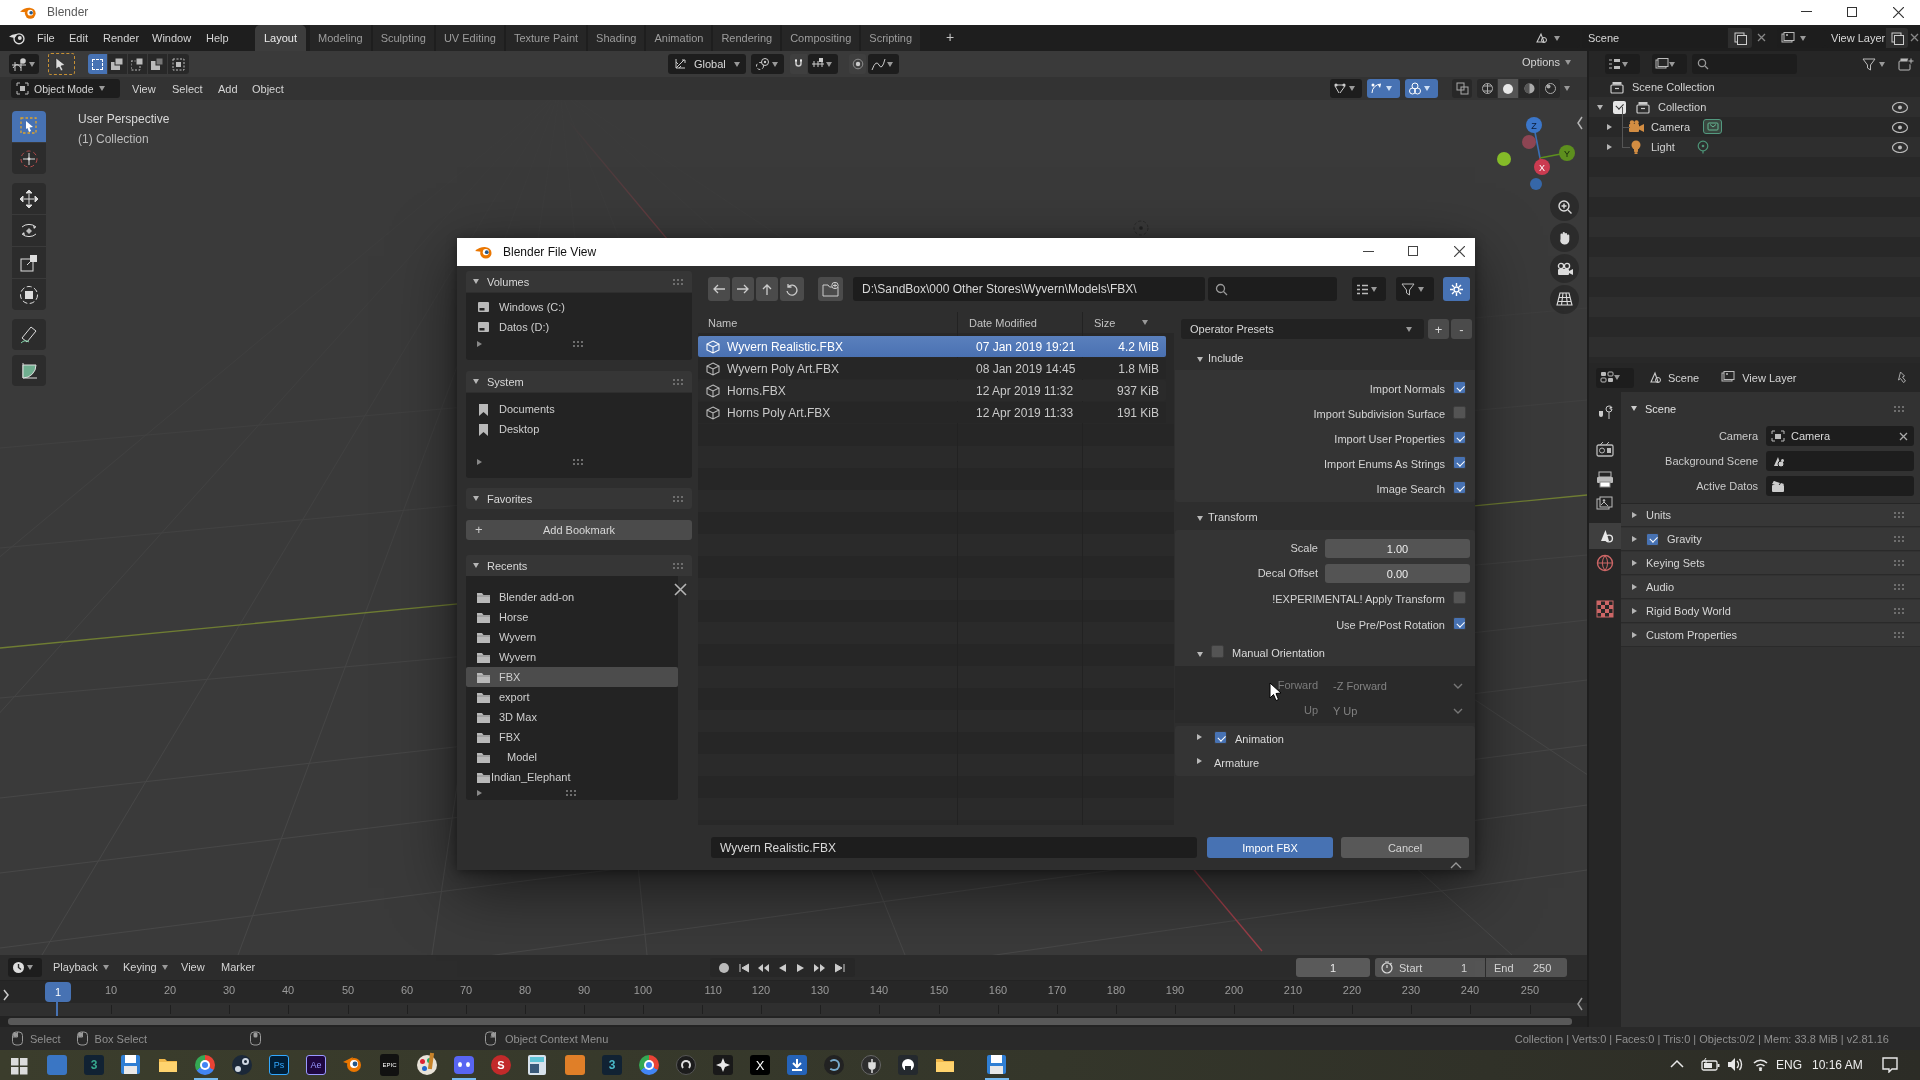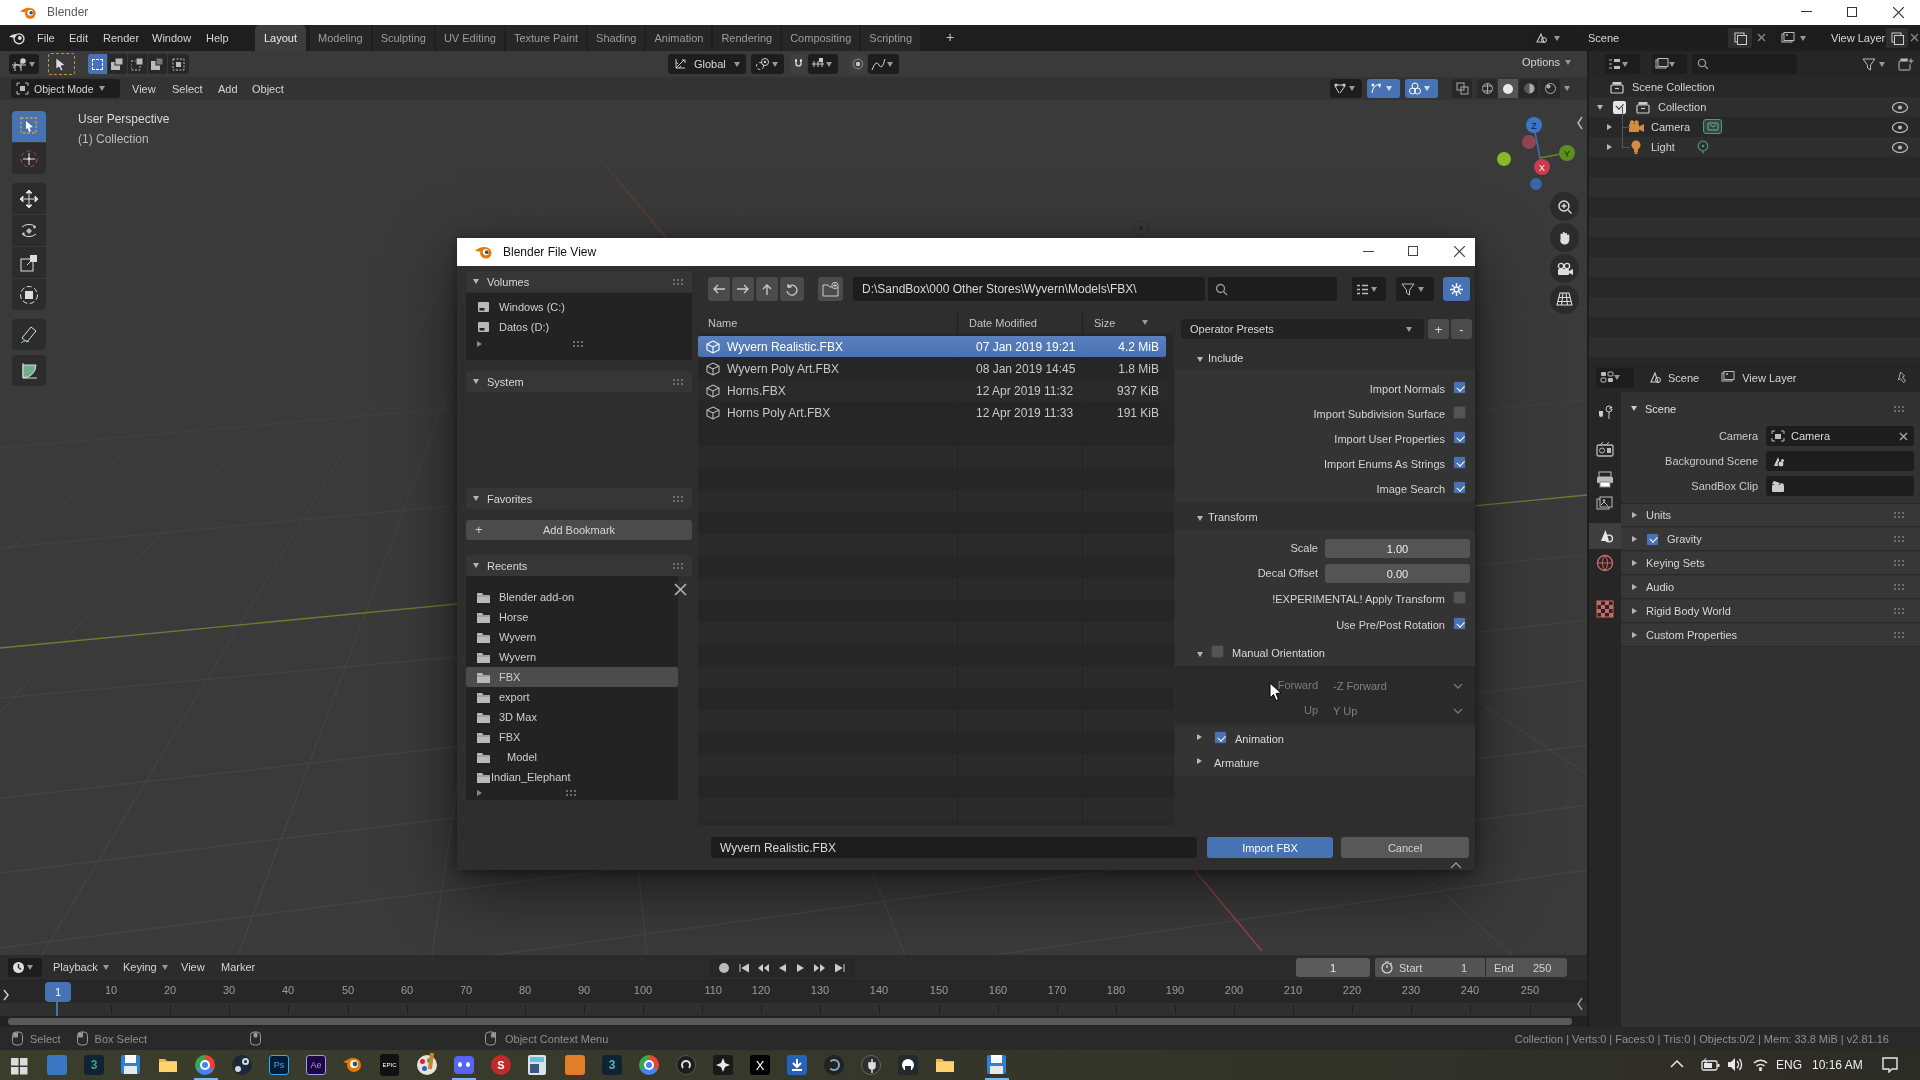--- a/index.html
+++ b/index.html
@@ -714,21 +714,21 @@
       <span style="position:absolute;right:162px;color:#cacaca">Background Scene</span>
     <div class="f fld" style="position:absolute;left:145px;width:148px;height:20px;padding:0 5px">
         <svg width="14" height="13">
           <path d="M3 11 L7 2 L10 11 Z" fill="#ccc"></path>
           <circle cx="10" cy="9" r="3" fill="#ccc" stroke="#1d1d1d"></circle>
           <circle cx="11.5" cy="5.5" r="1.5" fill="#ccc"></circle>
         </svg>
       </div>
     </div>
   <div class="a f" style="left:32px;top:423px;width:299px;height:24px">
-      <span style="position:absolute;right:162px;color:#cacaca">SandBox Clip</span>
+      <span style="position:absolute;right:162px;color:#cacaca">Active Datos</span>
     <div class="f fld" style="position:absolute;left:145px;width:148px;height:20px;padding:0 5px">
         <svg width="14" height="13">
           <rect x="1" y="5" width="12" height="7" rx="1" fill="#ccc"></rect>
           <path d="M1 4 l2 -3 3 1 -2 3 Z M6 2 l3 1 -2 3 -3 -1 Z M10 3 l3 1 -2 3 -3 -1 Z" fill="#ccc"></path>
           <text x="2" y="4" font-size="4" fill="#ccc">0</text>
         </svg>
       </div>
     </div>
   <div class="a" style="left:32px;top:452px;width:299px;height:1px;background:#262626"></div>
 
@@ -999,20 +999,36 @@
         <span style="margin-left:9px;color:#cfcfcf">Datos (D:)</span>
       </div>
     <span class="tr" style="position:absolute;left:11px;top:48px;border-left-color:#888"></span>
     <span class="dots" style="position:absolute;left:106px;top:47px"></span>
   </div>
   <div class="a f" style="left:9px;top:133px;width:226px;height:21px;background:#363636;border-radius:3px 3px 0 0">
       <span class="td" style="border-top-color:#b5b5b5;margin-left:7px"></span>
       <span style="margin-left:8px;color:#d8d8d8">System</span>
       <span class="dots" style="position:absolute;left:206px"></span>
     </div>
+  <div class="a" style="left:9px;top:155px;width:226px;height:85px;background:#232323;border-radius:0 0 3px 3px">
+    <div class="f" style="height:20px;margin-top:6px">
+        <svg width="11" height="13" style="margin-left:12px">
+          <path d="M1 1 h9 v12 l-4.5 -4 L1 13 Z" fill="#b9b9b9"></path>
+        </svg>
+        <span style="margin-left:10px;color:#cfcfcf">Documents</span>
+      </div>
+    <div class="f" style="height:20px">
+        <svg width="11" height="13" style="margin-left:12px">
+          <path d="M1 1 h9 v12 l-4.5 -4 L1 13 Z" fill="#b9b9b9"></path>
+        </svg>
+        <span style="margin-left:10px;color:#cfcfcf">Desktop</span>
+      </div>
+    <span class="tr" style="position:absolute;left:11px;top:66px;border-left-color:#888"></span>
+    <span class="dots" style="position:absolute;left:106px;top:65px"></span>
+  </div>
   <div class="a f" style="left:9px;top:250px;width:226px;height:21px;background:#363636;border-radius:3px">
       <span class="td" style="border-top-color:#b5b5b5;margin-left:7px"></span>
       <span style="margin-left:8px;color:#d8d8d8">Favorites</span>
       <span class="dots" style="position:absolute;left:206px"></span>
     </div>
   <div class="a f btn" style="left:9px;top:282px;width:226px;height:20px">
       <span style="position:absolute;left:9px;top:2px;font-size:13px;color:#ccc">+</span>
       <span style="margin:auto">Add Bookmark</span>
     </div>
   <div class="a f" style="left:9px;top:317px;width:226px;height:21px;background:#363636;border-radius:3px 3px 0 0">

